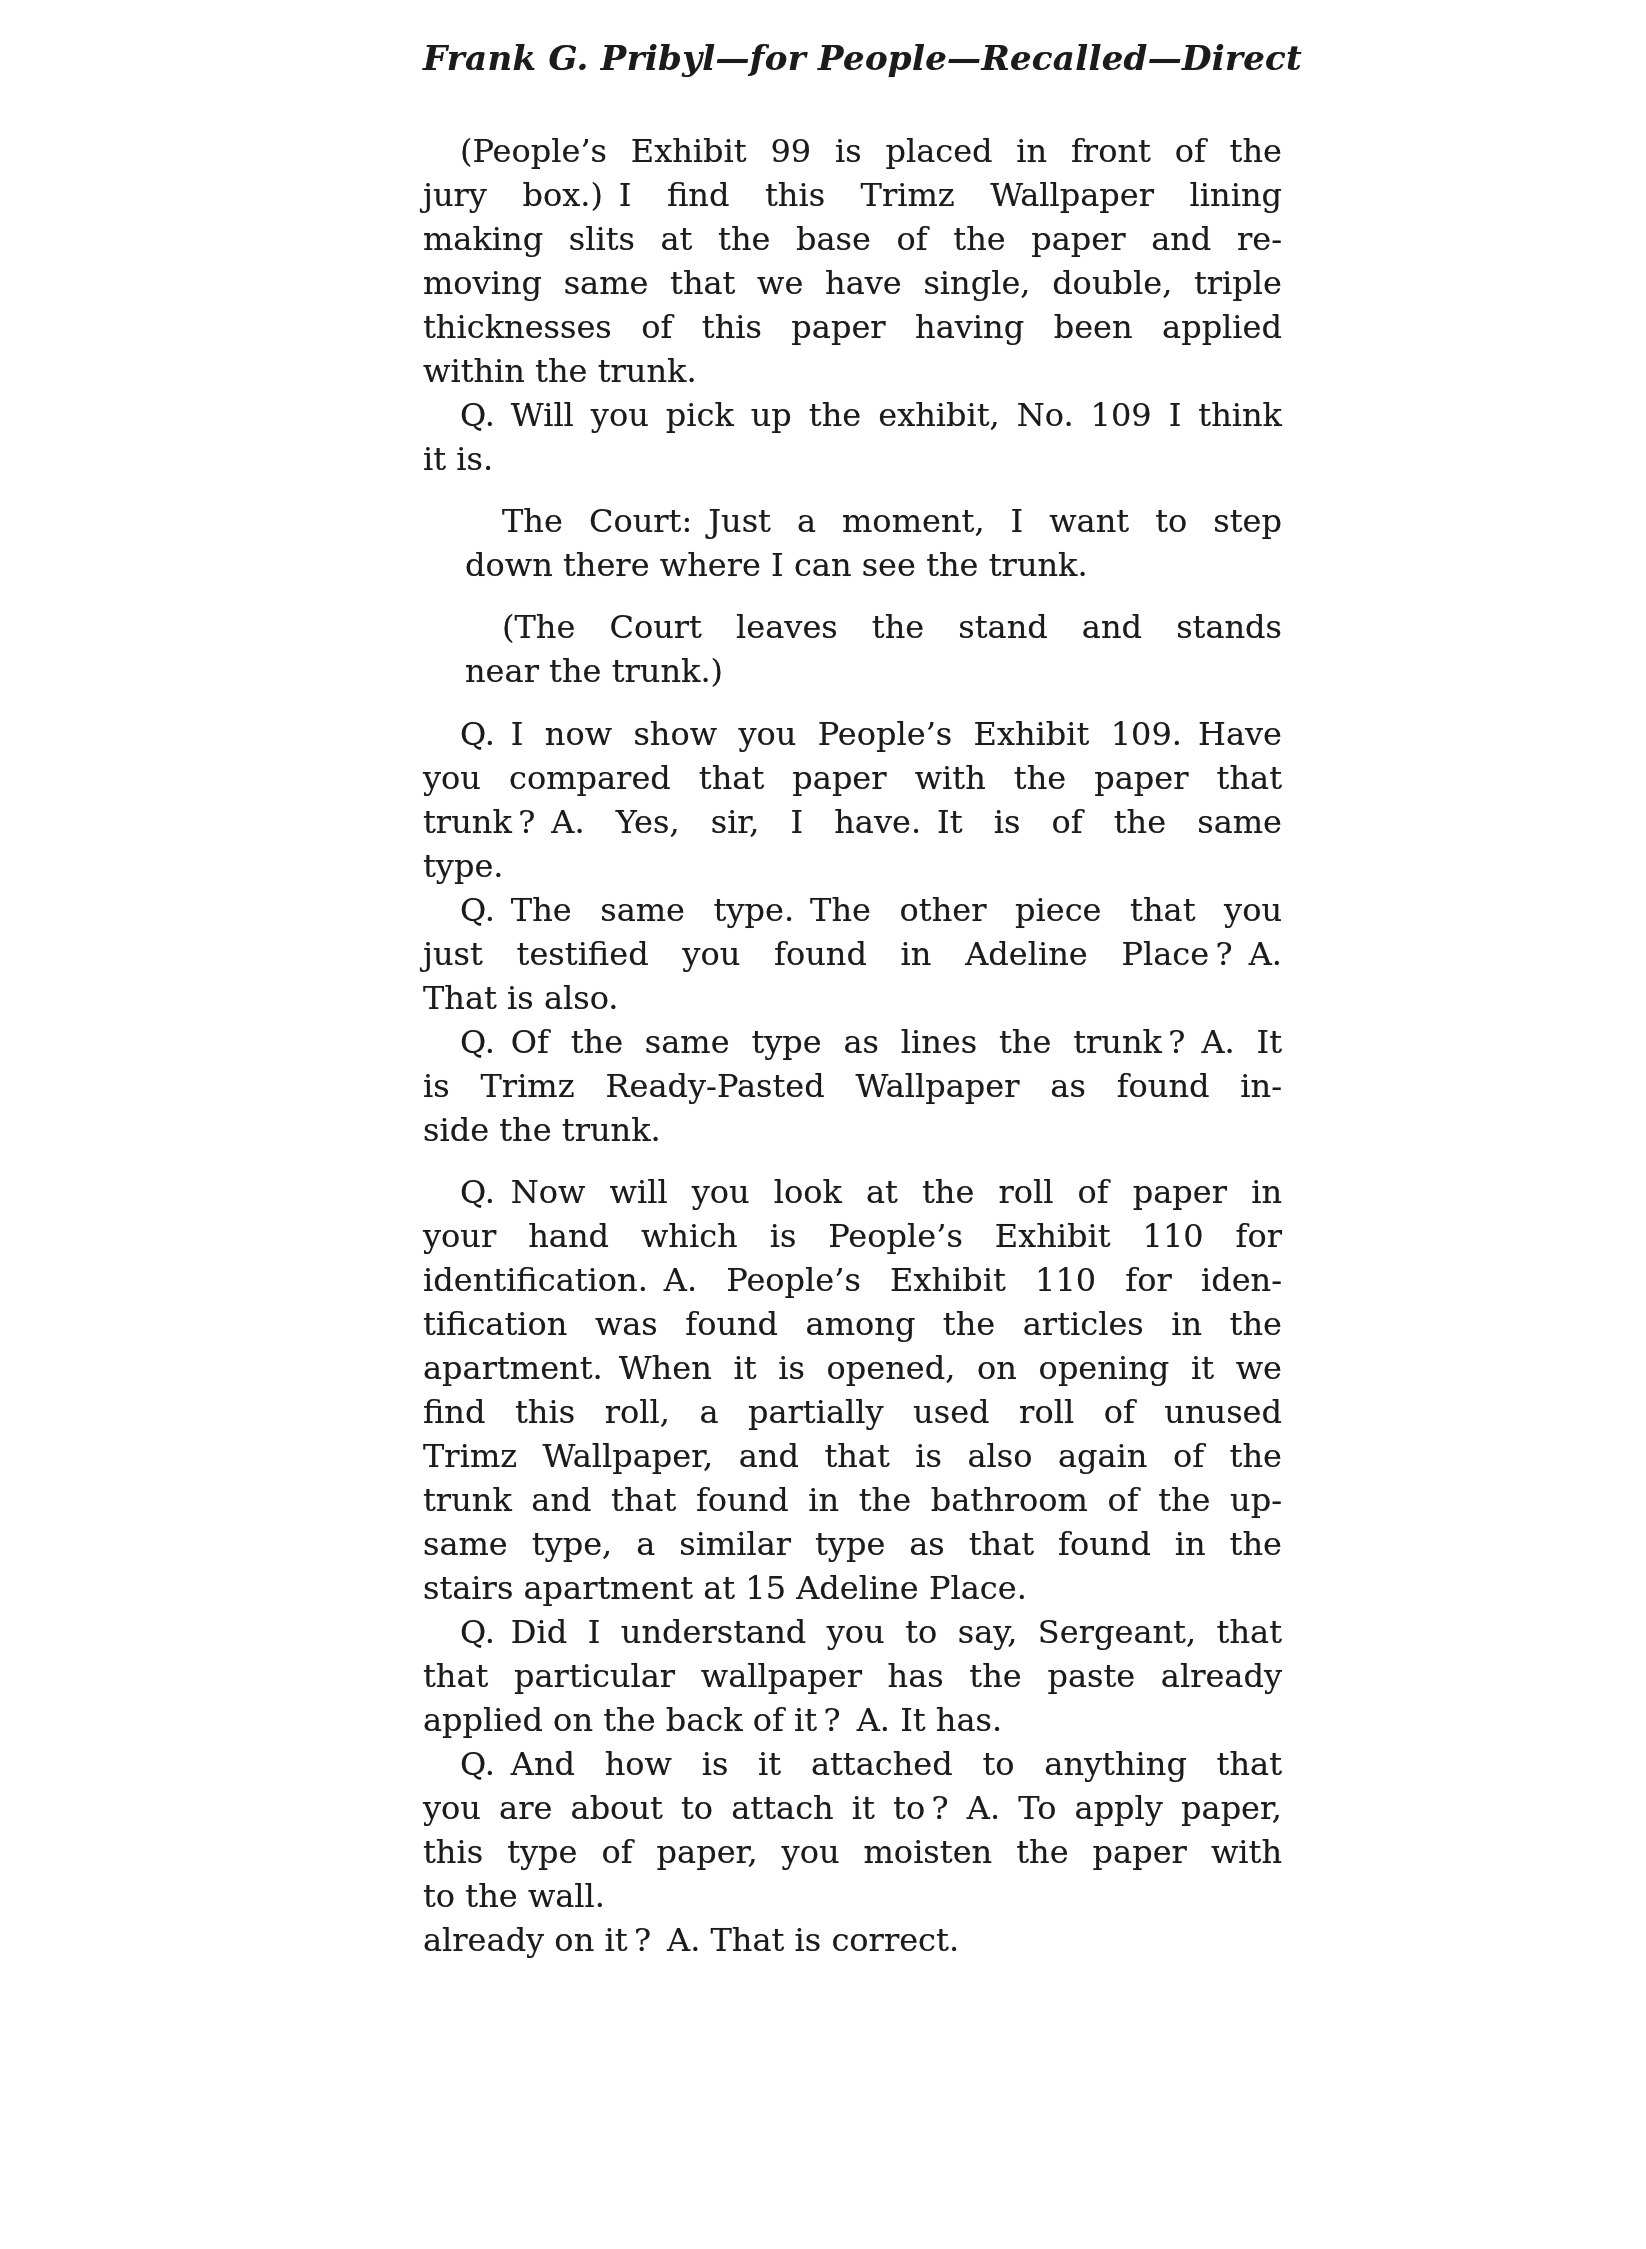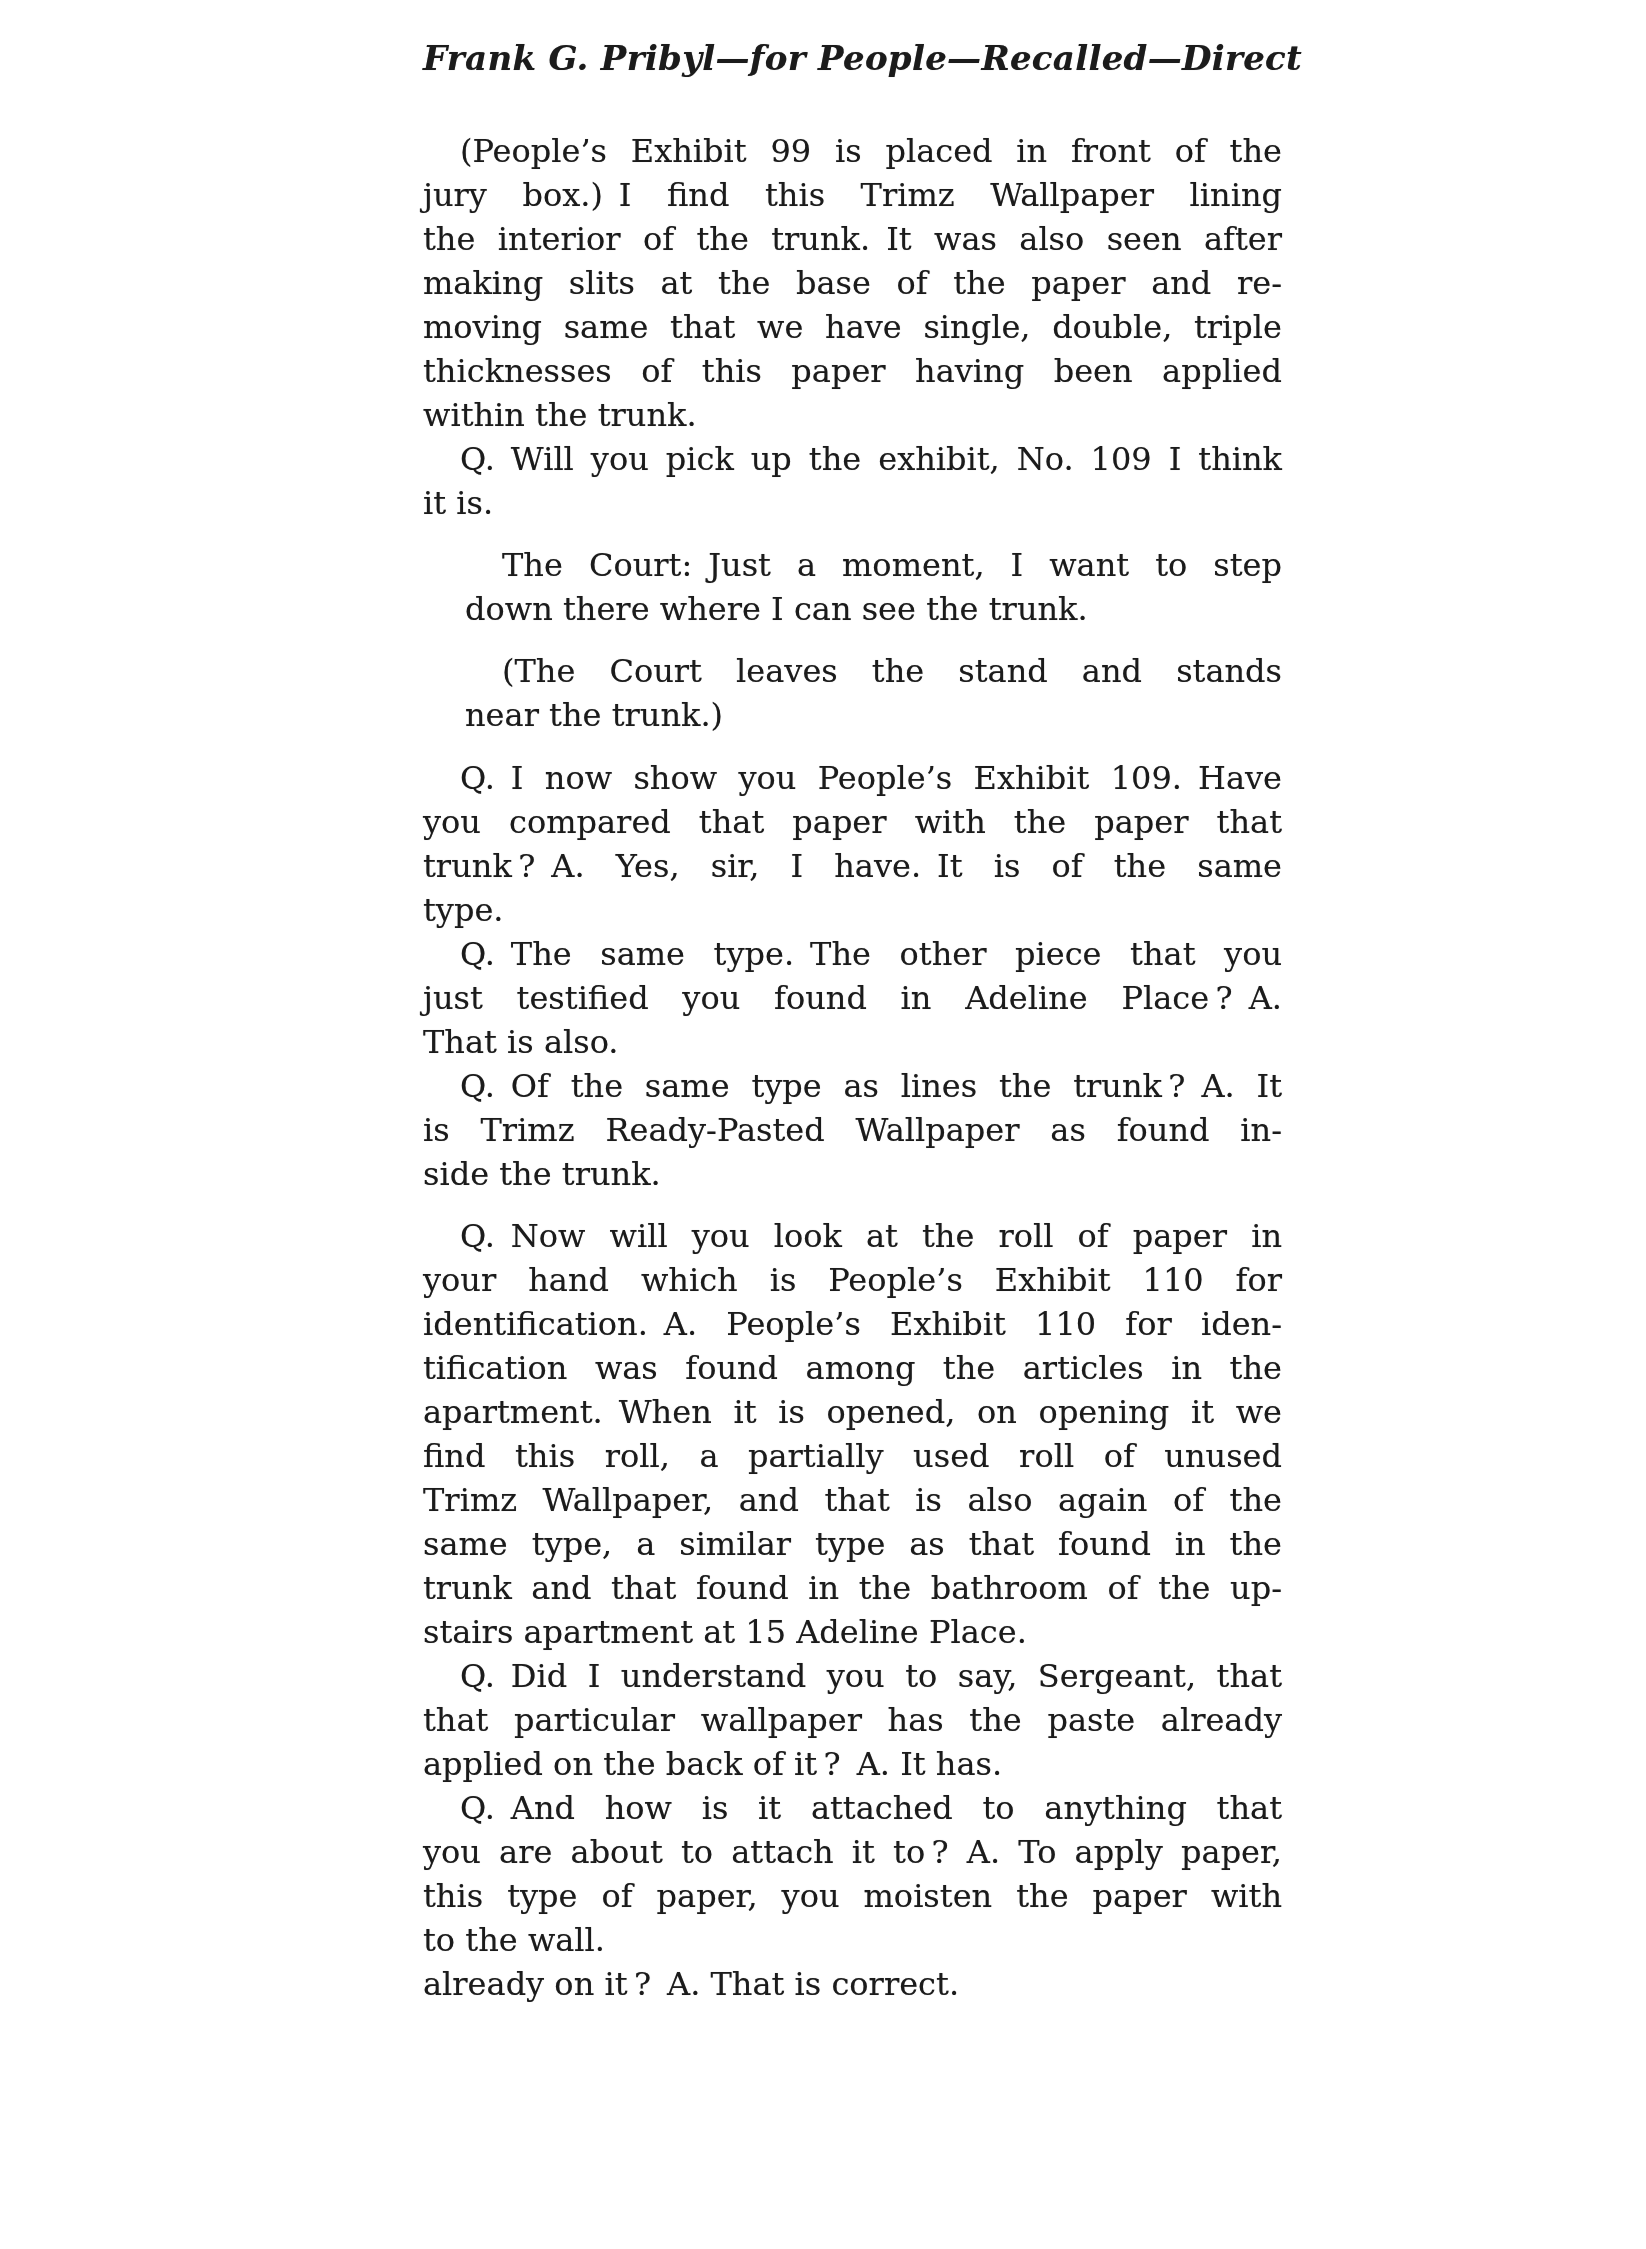--- a/index.html
+++ b/index.html
@@ -43,21 +43,20 @@
 </style>
 </head>
 <body>
 
 <div class="page">
   <div class="header">Frank G. Pribyl—for People—Recalled—Direct</div>
   <div class="transcript">
       <div class="block body">
         <div class="line just first">(People’s Exhibit 99 is placed in front of the</div>
         <div class="line just">jury box.) I find this Trimz Wallpaper lining</div>
-        <div class="line just">the interior of the trunk. It was also seen after</div>
         <div class="line just">making slits at the base of the paper and re-</div>
         <div class="line just">moving same that we have single, double, triple</div>
         <div class="line just">thicknesses of this paper having been applied</div>
         <div class="line">within the trunk.</div>
       </div>
       <div class="block body">
         <div class="line just first">Q. Will you pick up the exhibit, No. 109 I think</div>
         <div class="line">it is.</div>
       </div>
       <div class="block court gap-sm">
@@ -85,22 +84,22 @@
         <div class="line">side the trunk.</div>
       </div>
       <div class="block body gap-sm">
         <div class="line just first">Q. Now will you look at the roll of paper in</div>
         <div class="line just">your hand which is People’s Exhibit 110 for</div>
         <div class="line just">identification. A. People’s Exhibit 110 for iden-</div>
         <div class="line just">tification was found among the articles in the</div>
         <div class="line just">apartment. When it is opened, on opening it we</div>
         <div class="line just">find this roll, a partially used roll of unused</div>
         <div class="line just">Trimz Wallpaper, and that is also again of the</div>
+        <div class="line just">trunk and that found in the bathroom of the up-</div>
         <div class="line just">same type, a similar type as that found in the</div>
-        <div class="line just">trunk and that found in the bathroom of the up-</div>
         <div class="line">stairs apartment at 15 Adeline Place.</div>
       </div>
       <div class="block body">
         <div class="line just first">Q. Did I understand you to say, Sergeant, that</div>
         <div class="line just">that particular wallpaper has the paste already</div>
         <div class="line">applied on the back of it ? A. It has.</div>
       </div>
       <div class="block body">
         <div class="line just first">Q. And how is it attached to anything that</div>
         <div class="line just">you are about to attach it to ? A. To apply paper,</div>

